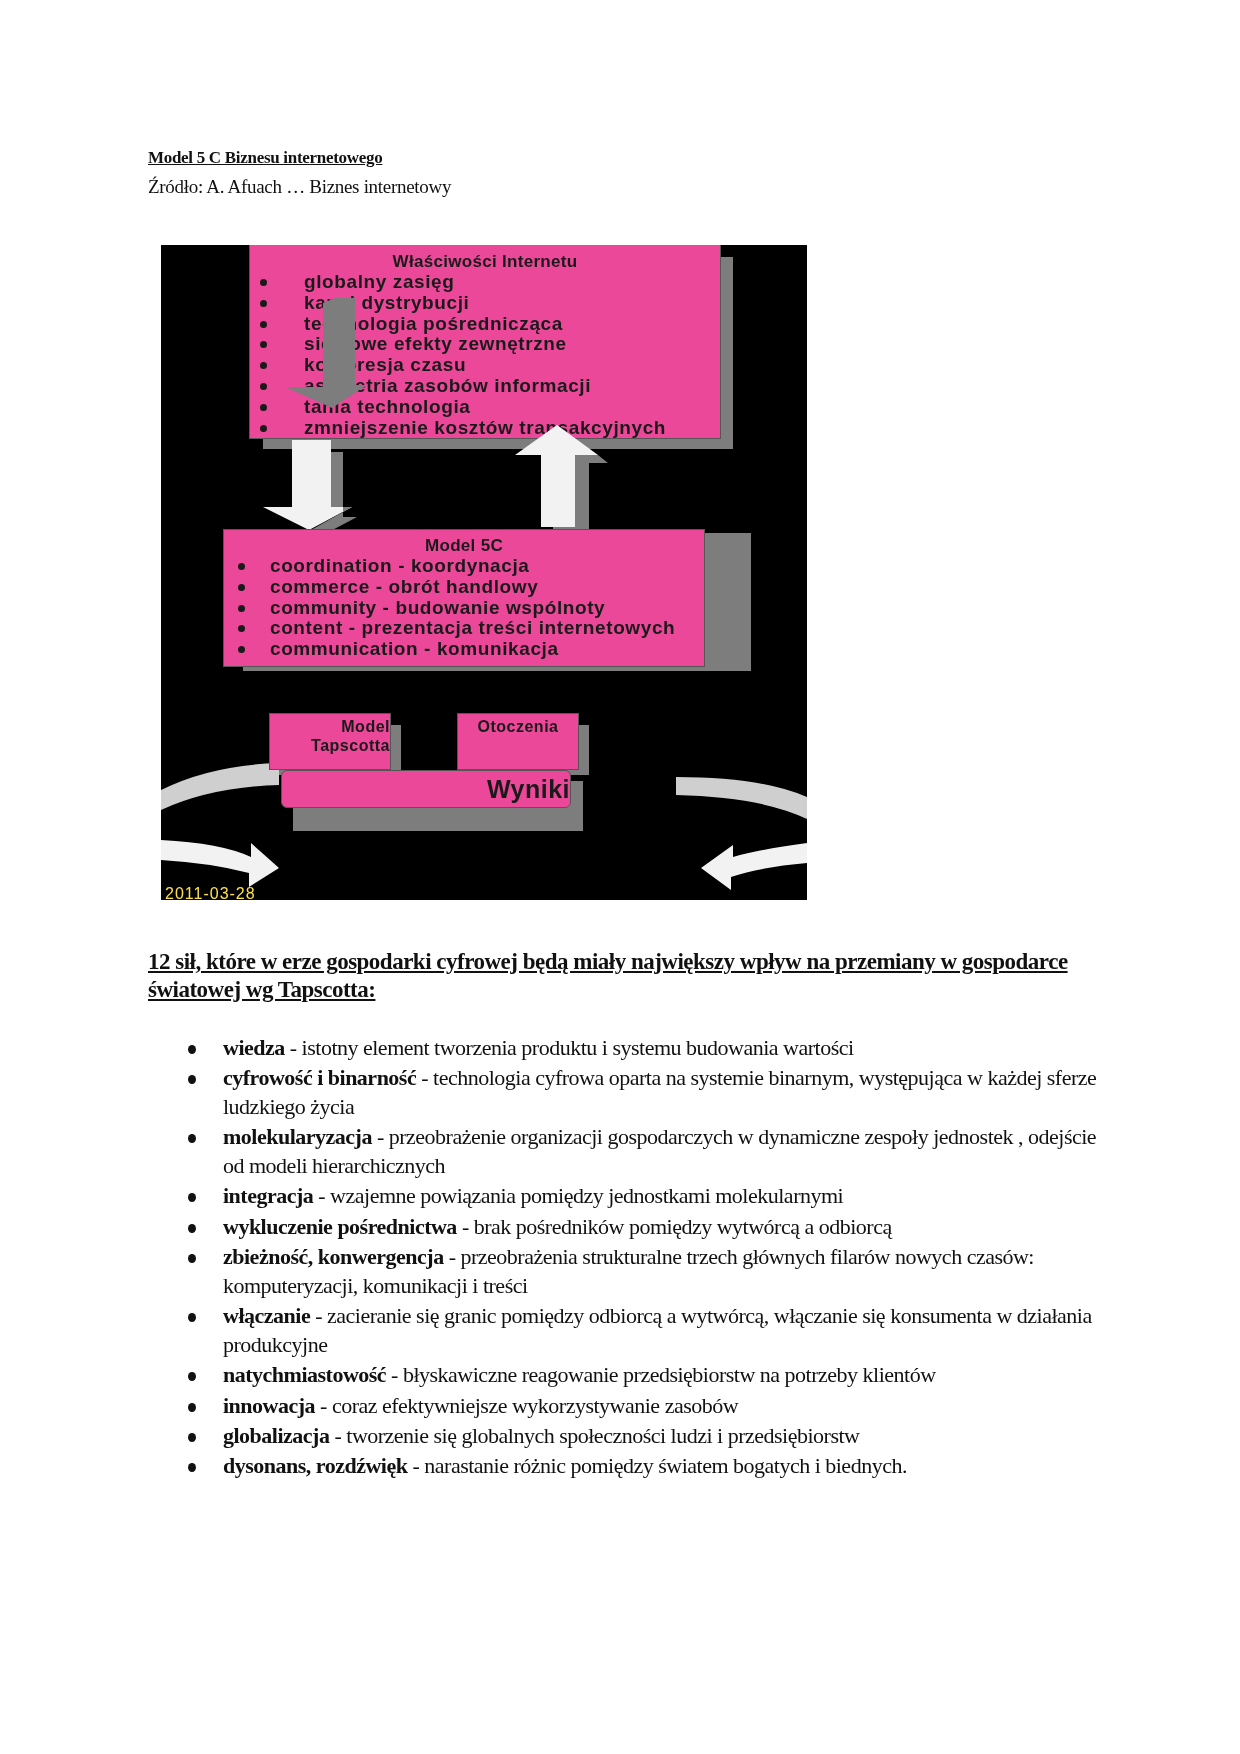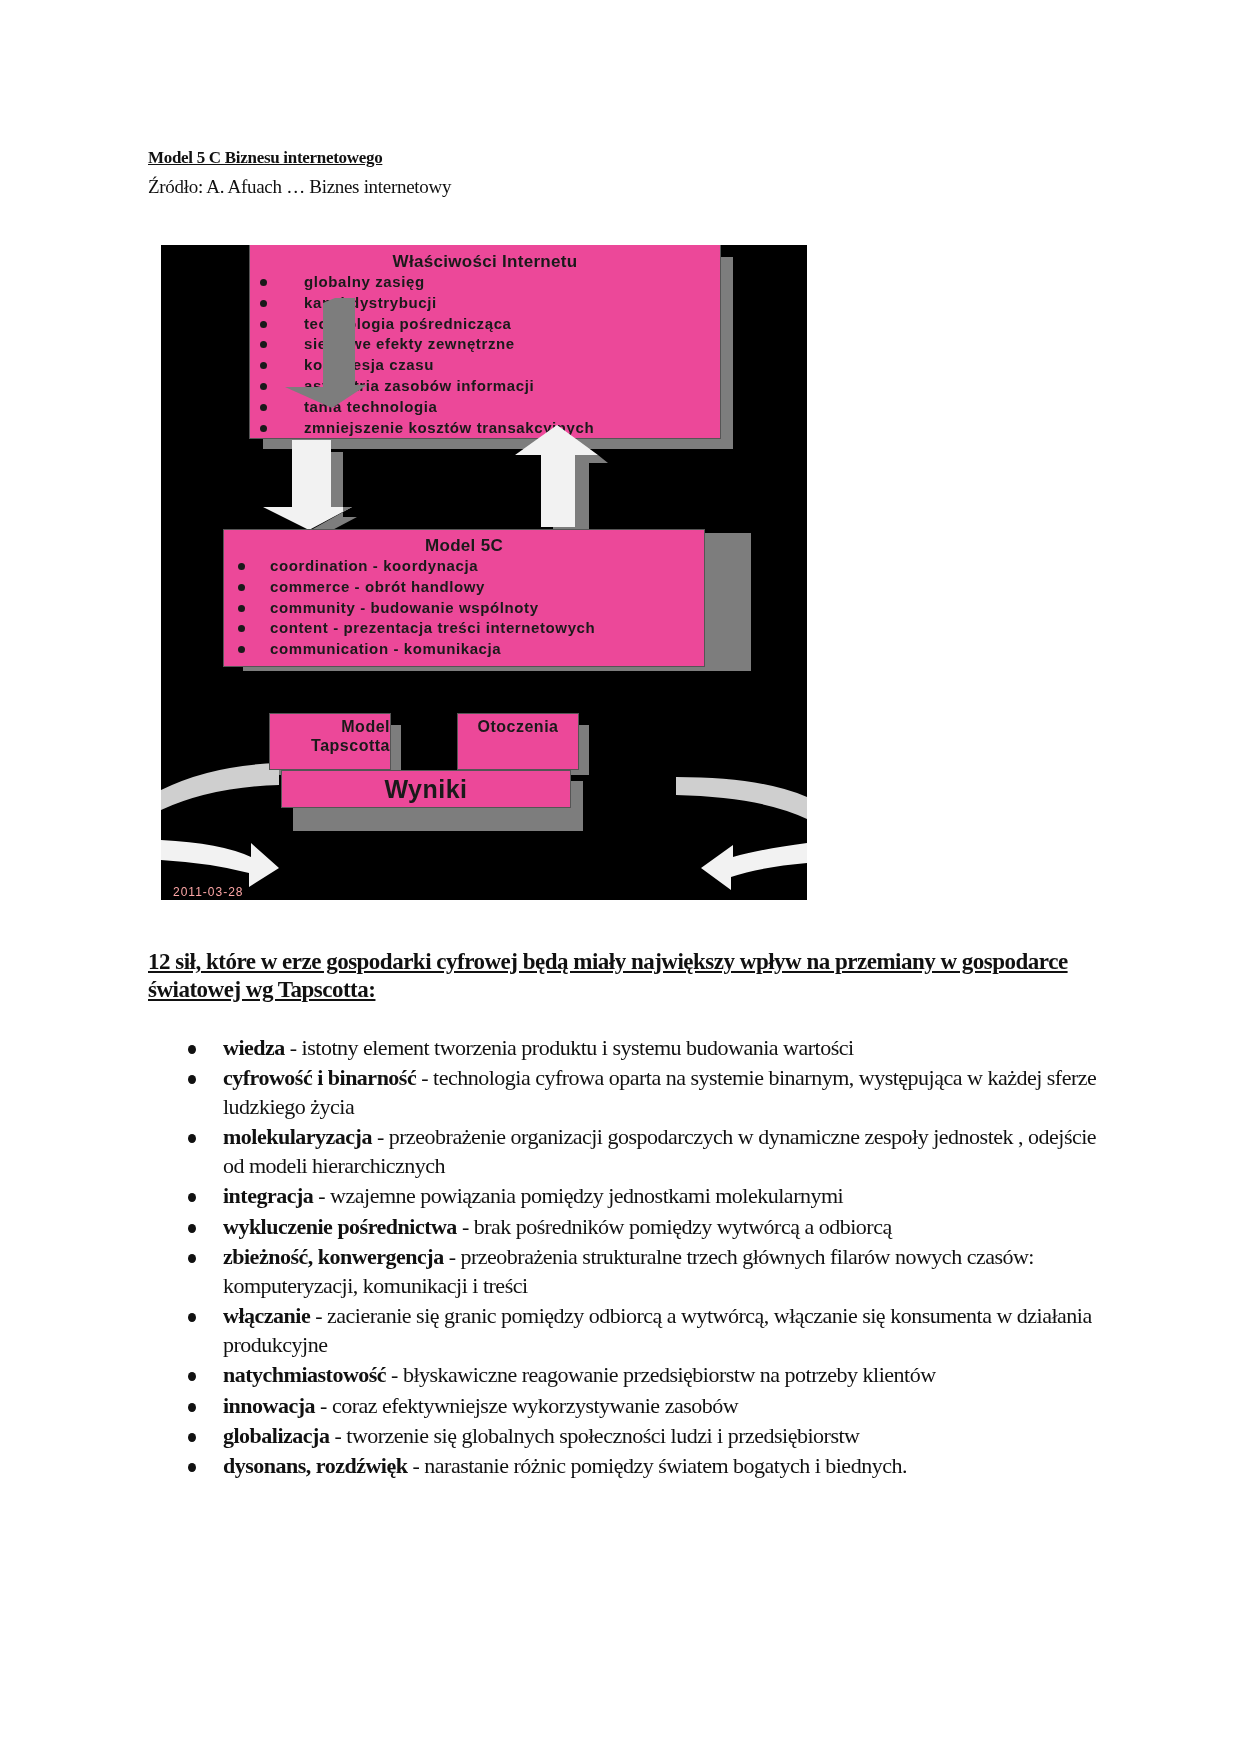--- a/index.html
+++ b/index.html
@@ -5,25 +5,25 @@
   html, body { margin: 0; padding: 0; background: #ffffff; }
   body { width: 1240px; height: 1754px; position: relative; overflow: hidden; font-family: "Liberation Serif", "DejaVu Serif", serif; color: #111; }
   .page-title { position: absolute; left: 148px; top: 148px; font-size: 17px; font-weight: bold; text-decoration: underline; letter-spacing: -0.3px; }
   .page-source { position: absolute; left: 148px; top: 176px; font-size: 19px; letter-spacing: -0.3px; }
 
   .diagram { position: absolute; left: 161px; top: 245px; width: 646px; height: 655px; background: #000; overflow: hidden; font-family: "Liberation Sans", "DejaVu Sans", sans-serif; }
   .box { position: absolute; background: #ec4899; border: 1px solid #555; color: #1a1a1a; font-weight: bold; }
   .shadow { position: absolute; background: #7d7d7d; }
   .box-title { text-align: center; font-size: 17px; letter-spacing: 0.3px; }
   .box ul { list-style: none; margin: 0; padding: 0; }
-  .box li { position: relative; font-size: 15px; letter-spacing: 0.6px; line-height: 20.8px; }
+  .box li { position: relative; font-size: 19px; letter-spacing: 0.6px; line-height: 20.8px; }
   .box li .dot { position: absolute; width: 7px; height: 7px; background: #1a1a1a; border-radius: 50%; top: 7px; }
   .arrow { position: absolute; }
   .curve { position: absolute; }
-  .stamp { position: absolute; left: 12px; top: 640px; font-size: 12px; color: #fca5a5; letter-spacing: 1px; }
+  .stamp { position: absolute; left: 4px; top: 640px; font-size: 16px; color: #fde047; letter-spacing: 1px; }
 
   .section-title { position: absolute; left: 148px; top: 948px; width: 940px; font-size: 23px; font-weight: bold; text-decoration: underline; line-height: 28px; letter-spacing: -0.5px; }
   .forces { position: absolute; left: 148px; top: 1034px; width: 960px; list-style: none; margin: 0; padding: 0; font-size: 22px; letter-spacing: -0.5px; }
   .forces li { position: relative; padding-left: 75px; line-height: 28.6px; margin-bottom: 1.8px; }
   .forces li .bullet { position: absolute; left: 40px; top: 11px; width: 8px; height: 9px; background: #111; border-radius: 50%; }
   .forces .term { font-weight: bold; }
 </style>
 </head>
 <body>
 
@@ -82,21 +82,21 @@
     <div>Model</div>
     <div>Tapscotta</div>
   </div>
 
   <div class="shadow" style="left:306px; top:480px; width:122px; height:50px;"></div>
   <div class="box" style="left:296px; top:468px; width:120px; height:52px; text-align:center; font-size:16px; line-height:19px; padding-top:3px; letter-spacing:0.5px;">
     <div>Otoczenia</div>
   </div>
 
   <div class="shadow" style="left:132px; top:536px; width:290px; height:50px;"></div>
-  <div class="box" style="left:120px; top:525px; width:288px; height:36px; text-align:center; font-size:25px; line-height:36px; letter-spacing:0.5px;">
+  <div class="box" style="left:120px; top:525px; width:288px; height:36px; text-align:right; font-size:25px; line-height:36px; letter-spacing:0.5px;border-radius:6px;">
     <span>Wyniki</span>
   </div>
 
   <div class="stamp">2011-03-28</div>
 </div>
 
 <div class="section-title">12 sił, które w erze gospodarki cyfrowej będą miały największy wpływ na przemiany w gospodarce światowej wg Tapscotta:</div>
 
 <ul class="forces">
   <li><span class="bullet"></span><span class="term">wiedza</span><span> - istotny element tworzenia produktu i systemu budowania wartości</span></li>

